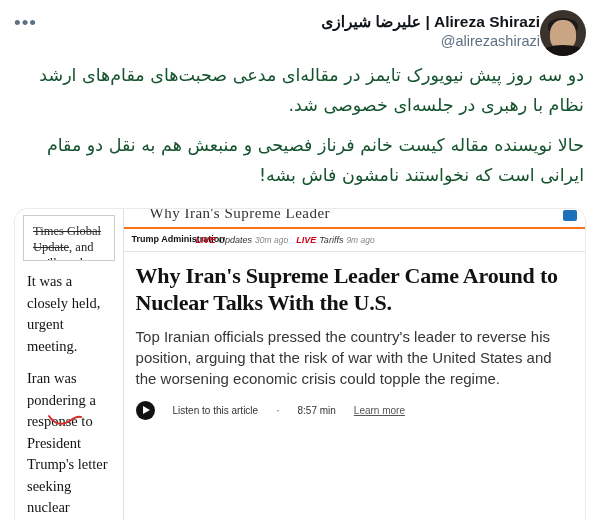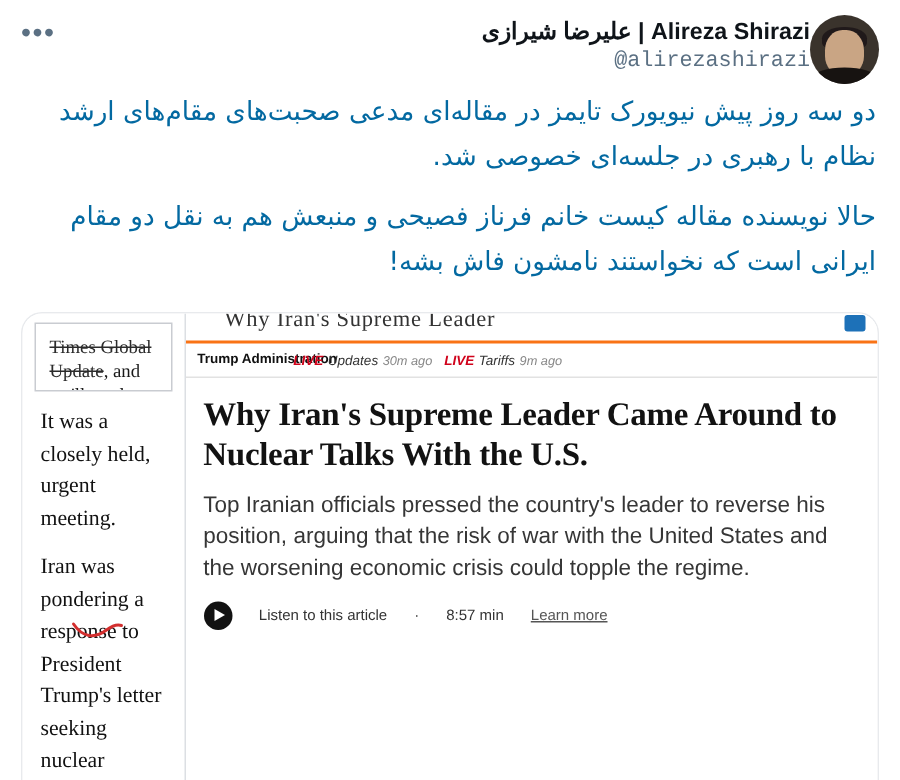--- a/index.html
+++ b/index.html
@@ -51,21 +51,20 @@
     font-weight: bold;
     color: #0f1419;
     line-height: 20px;
     white-space: nowrap;
   }
   .handle {
     font-size: 14.5px;
     color: #5b7083;
     line-height: 19px;
     white-space: nowrap;
-    font-family: Liberation Mono, monospace;
   }
   .avatar {
     width: 46px;
     height: 46px;
     border-radius: 50%;
     overflow: hidden;
     background: #3a332c;
     flex: 0 0 auto;
     position: relative;
   }
@@ -97,21 +96,21 @@
     width: 42px;
     height: 14px;
     border-radius: 50% 50% 0 0;
     background: #171311;
   }
   
   .tweet-text {
     direction: rtl;
     text-align: right;
     padding: 2px 16px 8px 16px;
-    color: #0369a1;
+    color: #14532d;
     font-size: 17.5px;
     line-height: 30px;
     font-family: "DejaVu Sans", sans-serif;
   }
   .tweet-text p {
     margin: 0 0 10px 0;
   }
   
   .media {
     position: relative;

